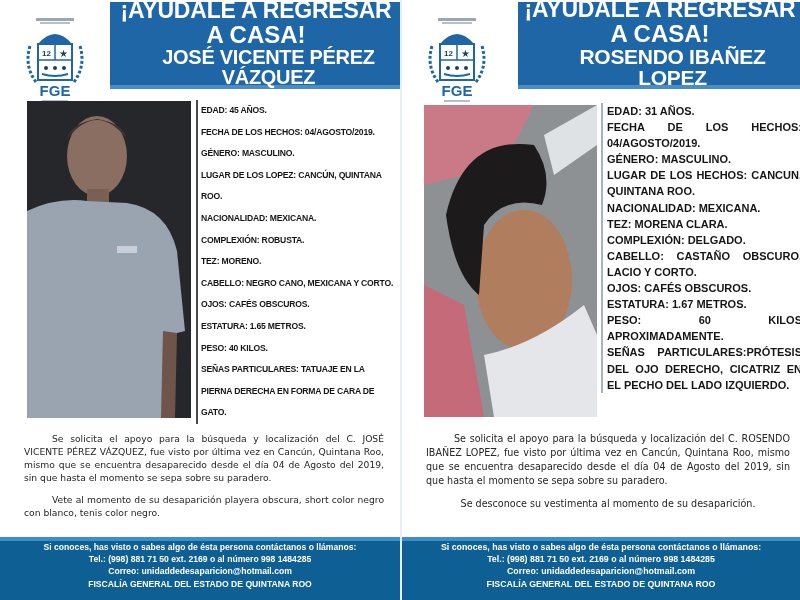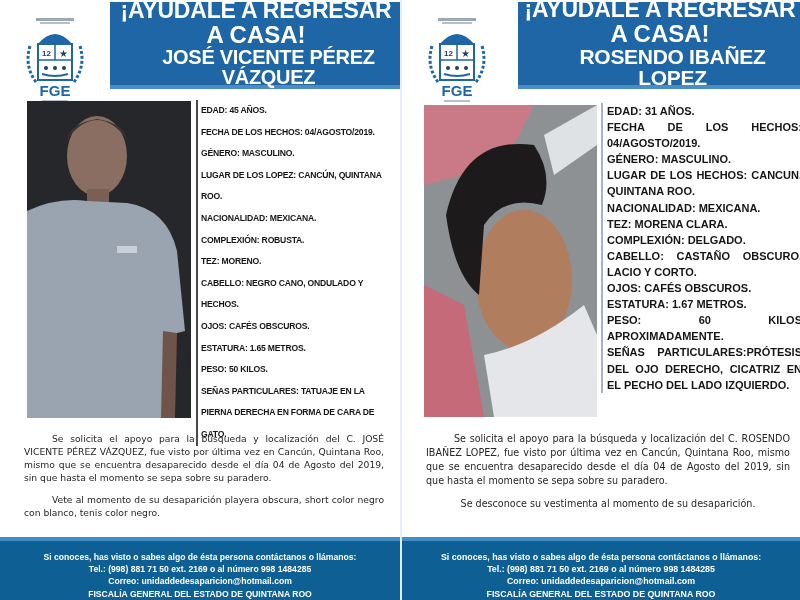--- a/index.html
+++ b/index.html
@@ -60,21 +60,21 @@
   }
   .poster.left .body-text { left: 24px; top: 432px; width: 360px; font-size: 9.2px; line-height: 13px; }
   .poster.right .body-text { left: 24px; top: 432px; width: 364px; font-size: 9.6px; line-height: 14px; }
   .body-text p { text-indent: 28px; margin-bottom: 9px; }
   .poster.right .body-text p.center { text-align: center; text-indent: 0; margin-top: 2px; }
 
   .footer {
     position: absolute; left: 0; top: 537px; width: 100%; height: 63px;
     background: #0e5f93; border-top: 4px solid #3e8fc7;
     color: #ffffff; text-align: center; font-weight: bold;
-    font-size: 8.6px; line-height: 12.2px; padding-top: 10px;
+    font-size: 8.6px; line-height: 12.2px; padding-top: 0;
   }
   .poster.right .footer { font-size: 8.8px; }
 </style>
 </head>
 <body>
 
 <div class="poster left">
   <div class="logo">
     <svg viewBox="0 0 66 88">
       <rect x="14" y="2" width="38" height="3" fill="#9aa7b5"></rect>
@@ -115,24 +115,24 @@
   </div>
 
   <div class="details">
     <span class="row">EDAD: 45 AÑOS.</span>
     <span class="row">FECHA DE LOS HECHOS: 04/AGOSTO/2019.</span>
     <span class="row">GÉNERO: MASCULINO.</span>
     <span class="row">LUGAR DE LOS LOPEZ: CANCÚN, QUINTANA ROO.</span>
     <span class="row">NACIONALIDAD: MEXICANA.</span>
     <span class="row">COMPLEXIÓN: ROBUSTA.</span>
     <span class="row">TEZ: MORENO.</span>
-    <span class="row">CABELLO: NEGRO CANO, ONDULADO Y HECHOS.</span>
+    <span class="row">CABELLO: NEGRO CANO, MEXICANA Y CORTO.</span>
     <span class="row">OJOS: CAFÉS OBSCUROS.</span>
     <span class="row">ESTATURA: 1.65 METROS.</span>
-    <span class="row">PESO: 50 KILOS.</span>
+    <span class="row">PESO: 40 KILOS.</span>
     <span class="row">SEÑAS PARTICULARES: TATUAJE EN LA PIERNA DERECHA EN FORMA DE CARA DE GATO.</span>
   </div>
 
   <div class="body-text">
     <p>Se solicita el apoyo para la búsqueda y localización del C. JOSÉ VICENTE PÉREZ VÁZQUEZ, fue visto por última vez en Cancún, Quintana Roo, mismo que se encuentra desaparecido desde el día 04 de Agosto del 2019, sin que hasta el momento se sepa sobre su paradero.</p>
     <p>Vete al momento de su desaparición playera obscura, short color negro con blanco, tenis color negro.</p>
   </div>
 
   <div class="footer">
     <div>Si conoces, has visto o sabes algo de ésta persona contáctanos o llámanos:</div>

